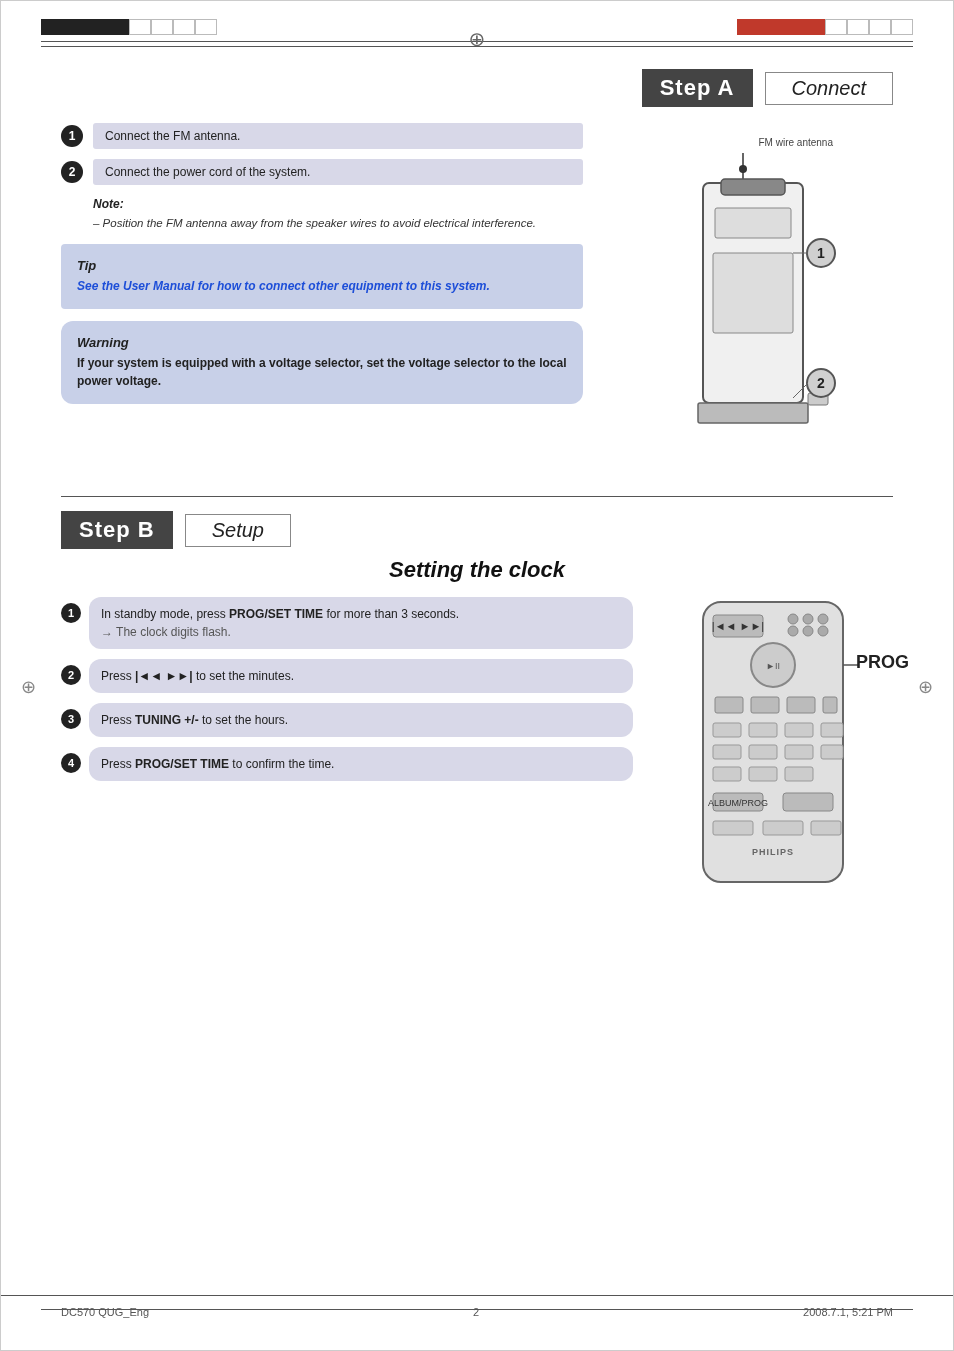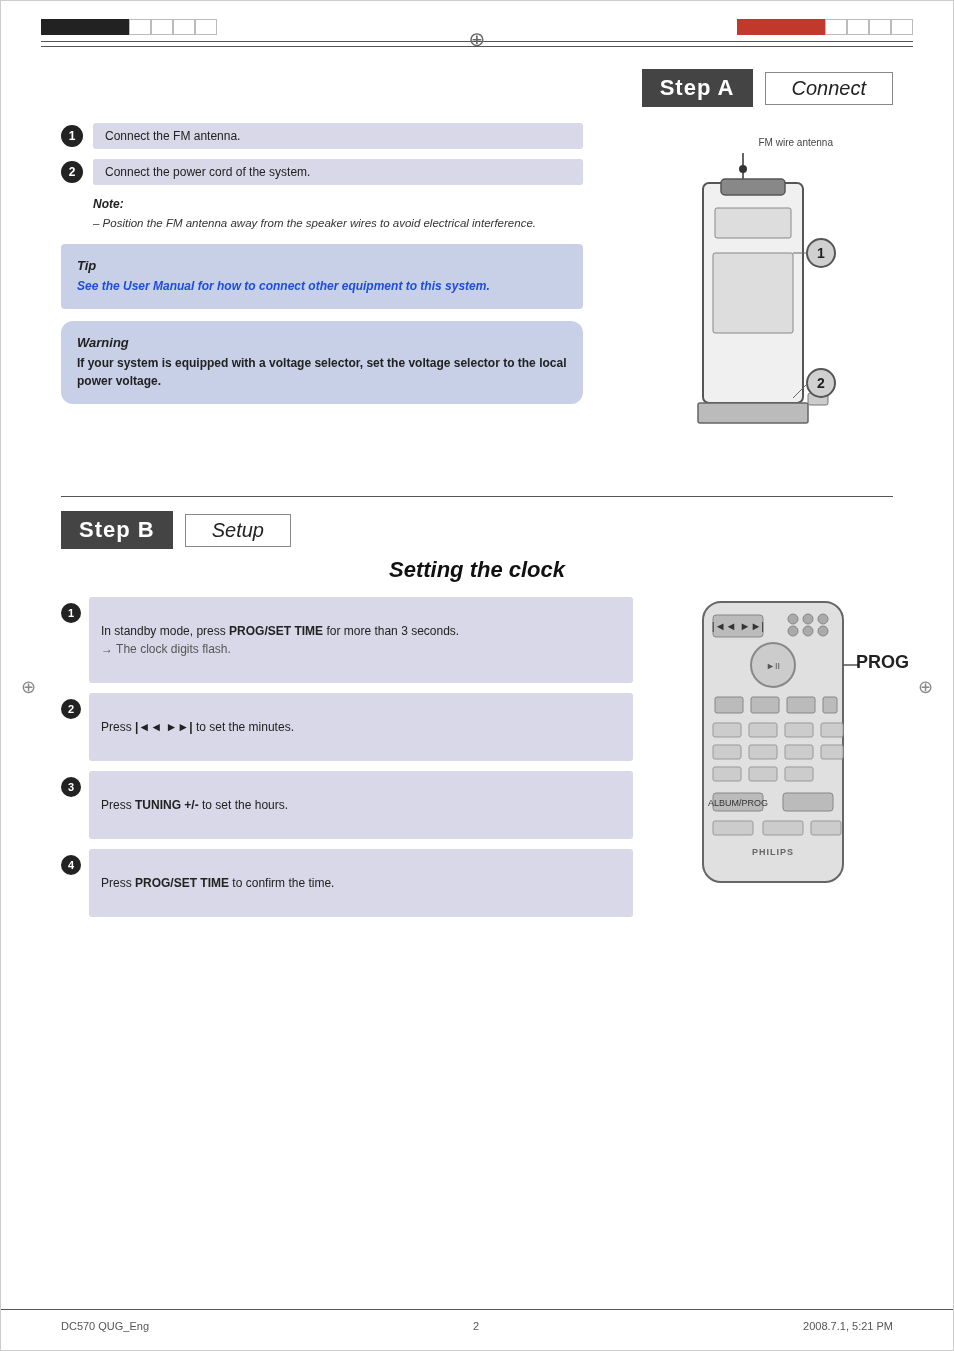--- a/index.html
+++ b/index.html
@@ -244,36 +244,36 @@
     }
 
     .step-text-row {
       display: flex;
       align-items: flex-start;
       margin-bottom: 10px;
     }
     .step-text-inner {
       flex: 1;
       background: #d8d8e8;
-      border-radius: 3px;
-      padding: 25px 12px;
+      border-radius: 12px;
+      padding: 8px 12px;
       font-size: 12px;
       color: #222;
       line-height: 1.5;
     }
     .step-arrow {
       font-size: 12px;
       margin-top: 2px;
       color: #555;
     }
 
     
     .page-footer {
       position: absolute;
-      bottom: 18px;
+      bottom: 32px;
       left: 0;
       right: 0;
       display: flex;
       justify-content: space-between;
       align-items: center;
       padding: 0 60px;
       border-top: 1.5px solid #555;
       padding-top: 10px;
     }
     .footer-left { font-size: 11px; color: #555; }

